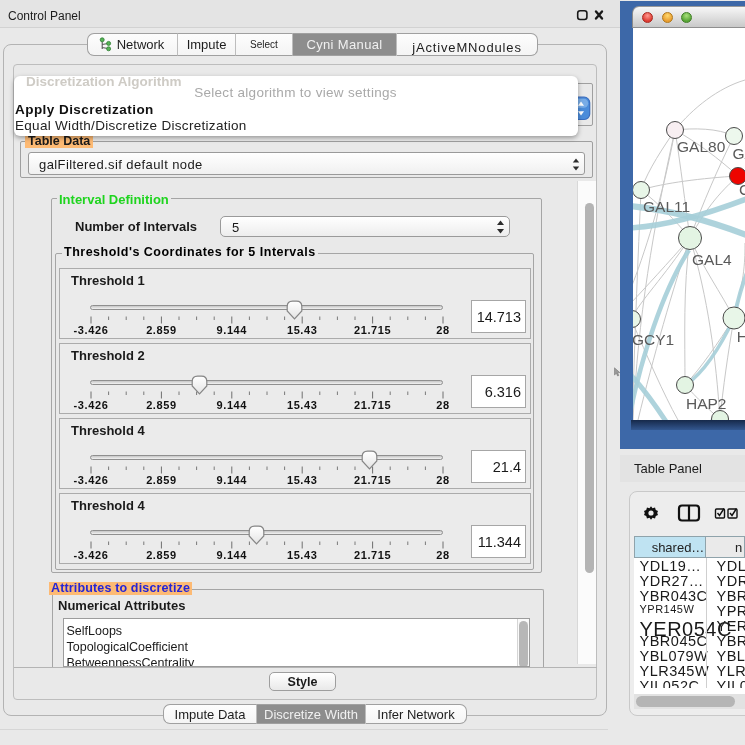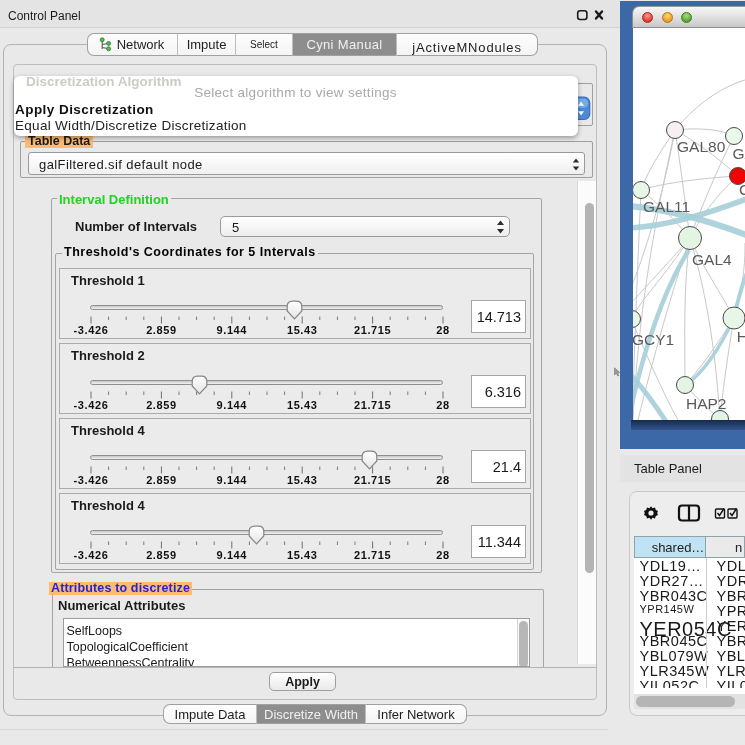--- a/index.html
+++ b/index.html
@@ -238,21 +238,21 @@
 <div class="txt b" style="left:49px;top:582px;background:#fdba74;padding:0 2px;color:#2525d5;font-size:12.5px;letter-spacing:0.15px">Attributes to discretize</div>
 <div class="txt b" style="left:58px;top:599px">Numerical Attributes</div>
 <div class="abs" style="left:63px;top:618px;width:467px;height:49px;background:#fff;border:1px solid #9c9c9c;overflow:hidden">
     <div class="txt" style="left:2.5px;top:6px;font-size:12.5px">SelfLoops</div>
     <div class="txt" style="left:2.5px;top:22px;font-size:12.5px">TopologicalCoefficient</div>
     <div class="txt" style="left:2.5px;top:38px;font-size:12.5px">BetweennessCentrality</div>
     <div class="abs" style="right:0;top:0;width:12px;height:49px;background:#fafafa;border-left:1px solid #d5d5d5"></div>
     <div class="abs" style="right:1.5px;top:2px;width:9px;height:47px;background:#b7b7b7;border-radius:5px"></div>
   </div>
 <div class="abs" style="left:14px;top:667px;width:583px;height:1px;background:#b4b4b4"></div>
-<div class="abs" style="left:269px;top:672px;width:67px;height:19px;background:linear-gradient(#ffffff,#e9e9e9);border:1px solid #9e9e9e;border-radius:5px;display:flex;align-items:center;justify-content:center;font-size:12.5px;font-weight:bold;color:#1a1a1a">Apply</div>
+<div class="abs" style="left:269px;top:672px;width:67px;height:19px;background:linear-gradient(#ffffff,#e9e9e9);border:1px solid #9e9e9e;border-radius:5px;display:flex;align-items:center;justify-content:center;font-size:12.5px;font-weight:bold;color:#1a1a1a">Style</div>
 <div class="abs" style="left:13.5px;top:76px;width:564px;height:60px;background:#ffffff;border-radius:6px;box-shadow:0 2px 5px rgba(0,0,0,0.35)"></div>
 <div class="txt b" style="left:26px;top:75px;color:#cecbc5;font-size:13.5px">Discretization Algorithm</div>
 <div class="txt" style="left:13.5px;top:86px;width:564px;text-align:center;color:#a9a9a9;font-size:13.5px;letter-spacing:0.3px">Select algorithm to view settings</div>
 <div class="txt b" style="left:15px;top:103px;color:#111;font-size:13.5px;letter-spacing:0.45px">Apply Discretization</div>
 <div class="txt" style="left:15px;top:119px;color:#222;font-size:13.5px;letter-spacing:0.3px">Equal Width/Discretize Discretization</div>
 <div class="abs" style="left:620px;top:1px;width:125px;height:448px;background:#3d68a8"></div>
 <div class="abs" style="left:631px;top:420px;width:114px;height:10px;background:linear-gradient(#16294a,#33578f)"></div>
 <div class="abs" style="left:632px;top:6px;width:113px;height:22px;background:linear-gradient(#f7f7f7,#c9c9c9);border-top-left-radius:7px;border-left:1px solid #8a8a8a;border-top:1px solid #9a9a9a;border-bottom:1px solid #8f8f8f"></div>
 <div class="abs" style="left:642.0px;top:11.5px;width:11px;height:11px;border-radius:50%;background:radial-gradient(circle at 50% 30%,#ff9990,#dd3a30 70%);border:1px solid #a8271f"></div>
 <div class="abs" style="left:661.5px;top:11.5px;width:11px;height:11px;border-radius:50%;background:radial-gradient(circle at 50% 30%,#ffd96e,#e89c2e 70%);border:1px solid #b07718"></div>

